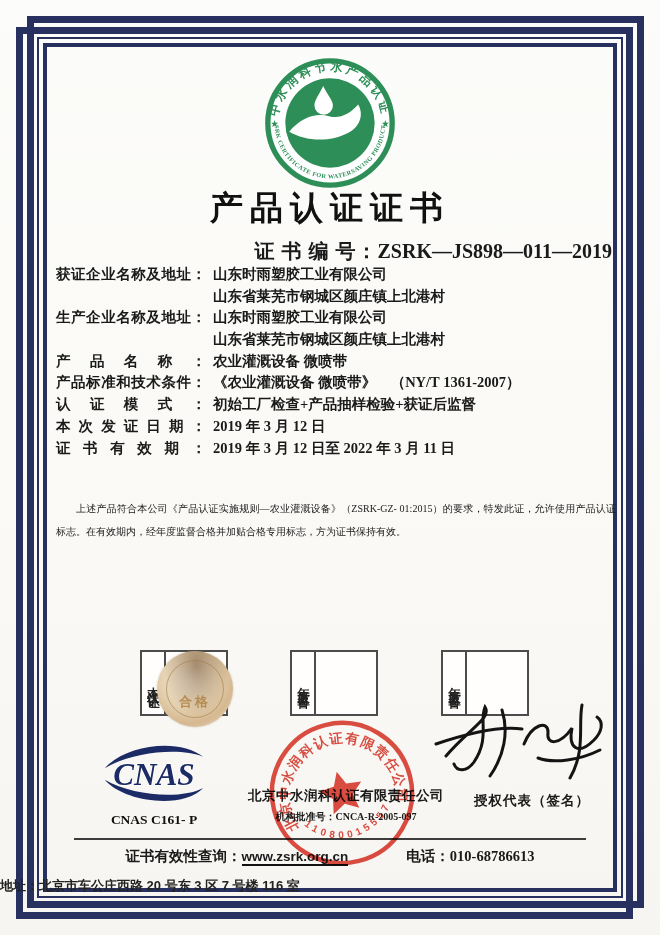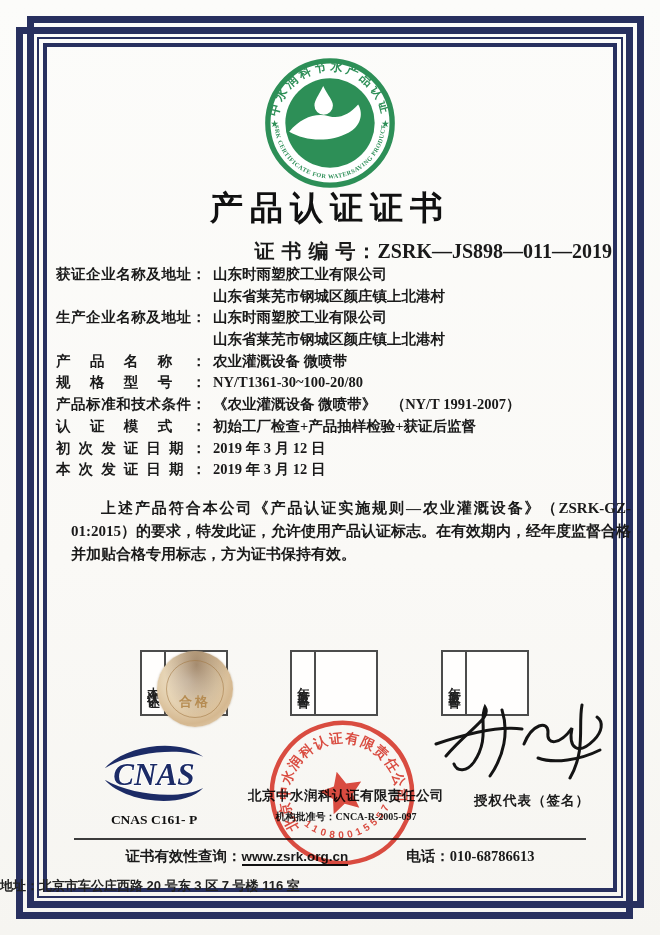--- a/index.html
+++ b/index.html
@@ -31,23 +31,22 @@
   .frow{height:21.7px;line-height:21.7px;white-space:nowrap;}
   .flabel{
     display:inline-block;width:150px;text-align:justify;text-align-last:justify;
     font-family:"Liberation Sans",sans-serif;font-weight:bold;vertical-align:top;
   }
   .fvalue{margin-left:7px;font-weight:600;}
   .fvalue.cont{margin-left:157px;}
 
   .statement{
     position:absolute;left:56px;top:497px;width:560px;
-    font-size:15px;line-height:23px;text-align:justify;text-indent:2em;
-    font-weight:700;
-    margin-left:15px;
+    font-size:10px;line-height:23px;text-align:justify;text-indent:2em;
+    font-weight:400;
   }
 
   .stamp-box{
     position:absolute;top:650px;width:88px;height:66px;
     border:2px solid #4c4c4c;background:#fffefd;box-sizing:border-box;
   }
   .stamp-box .strip{
     position:absolute;left:0;top:0;bottom:0;width:22px;border-right:2px solid #4c4c4c;
     display:flex;align-items:center;justify-content:center;
   }
@@ -151,33 +150,30 @@
     <div class="frow">
       <span class="flabel">生产企业名称及地址：</span><span class="fvalue">山东时雨塑胶工业有限公司</span>
     </div>
     <div class="frow">
       <span class="fvalue cont">山东省莱芜市钢城区颜庄镇上北港村</span>
     </div>
     <div class="frow">
       <span class="flabel">产品名称：</span><span class="fvalue">农业灌溉设备 微喷带</span>
     </div>
     <div class="frow">
-      <span class="flabel">规格型号：</span><span class="fvalue">NY/T1361-30~100-20/80</span>
-    </div>
-    <div class="frow">
-      <span class="flabel">产品标准和技术条件：</span><span class="fvalue">《农业灌溉设备 微喷带》　（NY/T 1991-2007）</span>
+      <span class="flabel">产品标准和技术条件：</span><span class="fvalue">《农业灌溉设备 微喷带》　（NY/T 1361-2007）</span>
     </div>
     <div class="frow">
       <span class="flabel">认证模式：</span><span class="fvalue">初始工厂检查+产品抽样检验+获证后监督</span>
     </div>
     <div class="frow">
-      <span class="flabel">初次发证日期：</span><span class="fvalue">2019 年 3 月 12 日</span>
-    </div>
-    <div class="frow">
       <span class="flabel">本次发证日期：</span><span class="fvalue">2019 年 3 月 12 日</span>
+    </div>
+    <div class="frow">
+      <span class="flabel">证书有效期：</span><span class="fvalue">2019 年 3 月 12 日至 2022 年 3 月 11 日</span>
     </div>
   </div>
 
   <div class="statement">上述产品符合本公司《产品认证实施规则—农业灌溉设备》（ZSRK-GZ- 01:2015）的要求，特发此证，允许使用产品认证标志。在有效期内，经年度监督合格并加贴合格专用标志，方为证书保持有效。</div>
 
   <div class="stamp-box" style="left:140px;">
     <div class="strip">
       <span class="vtext">本次认证</span>
     </div>
   </div>

